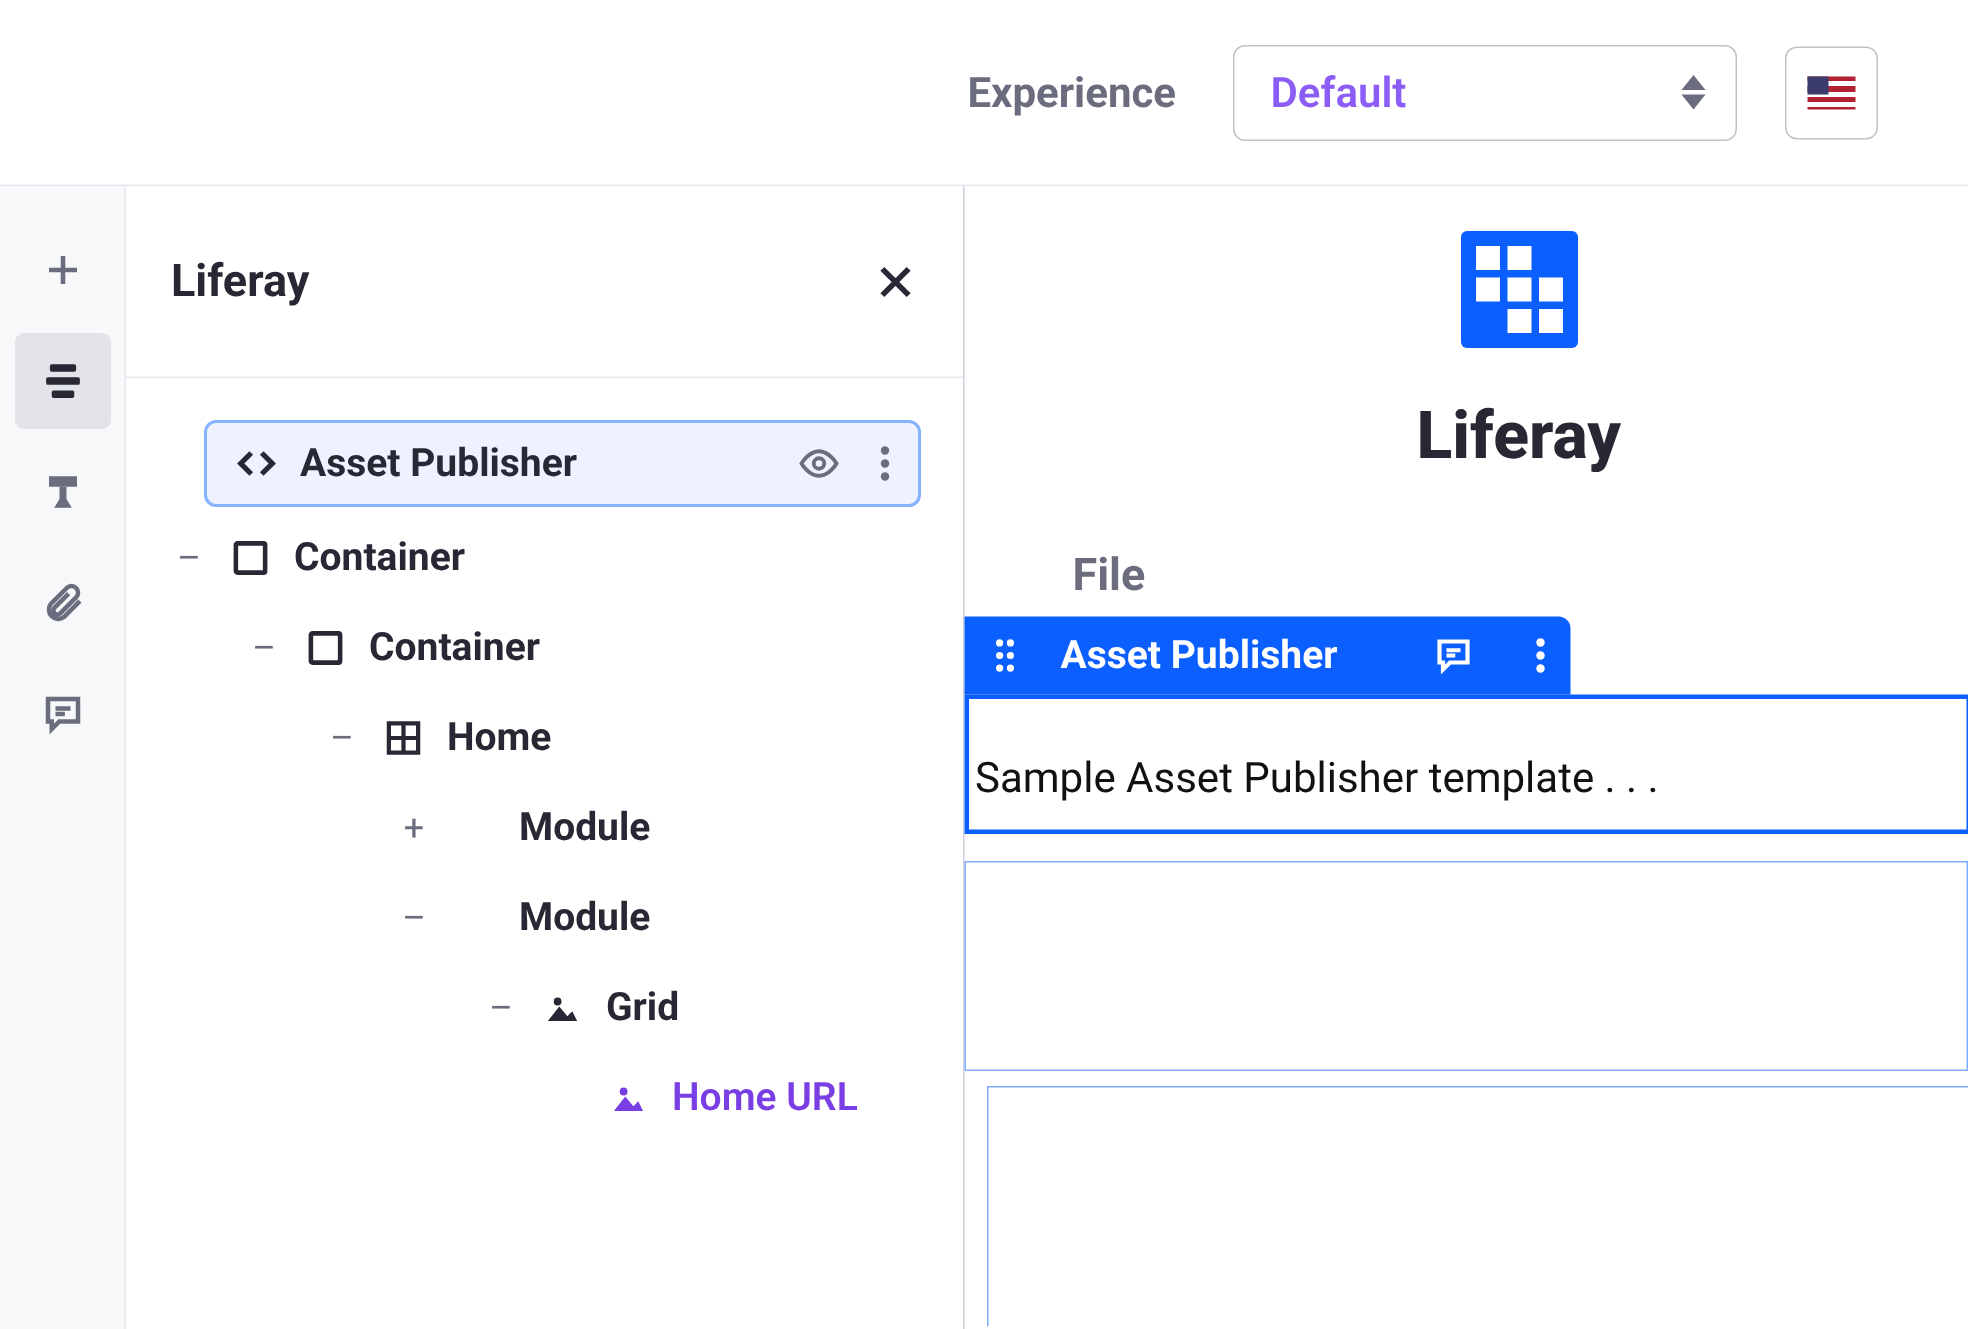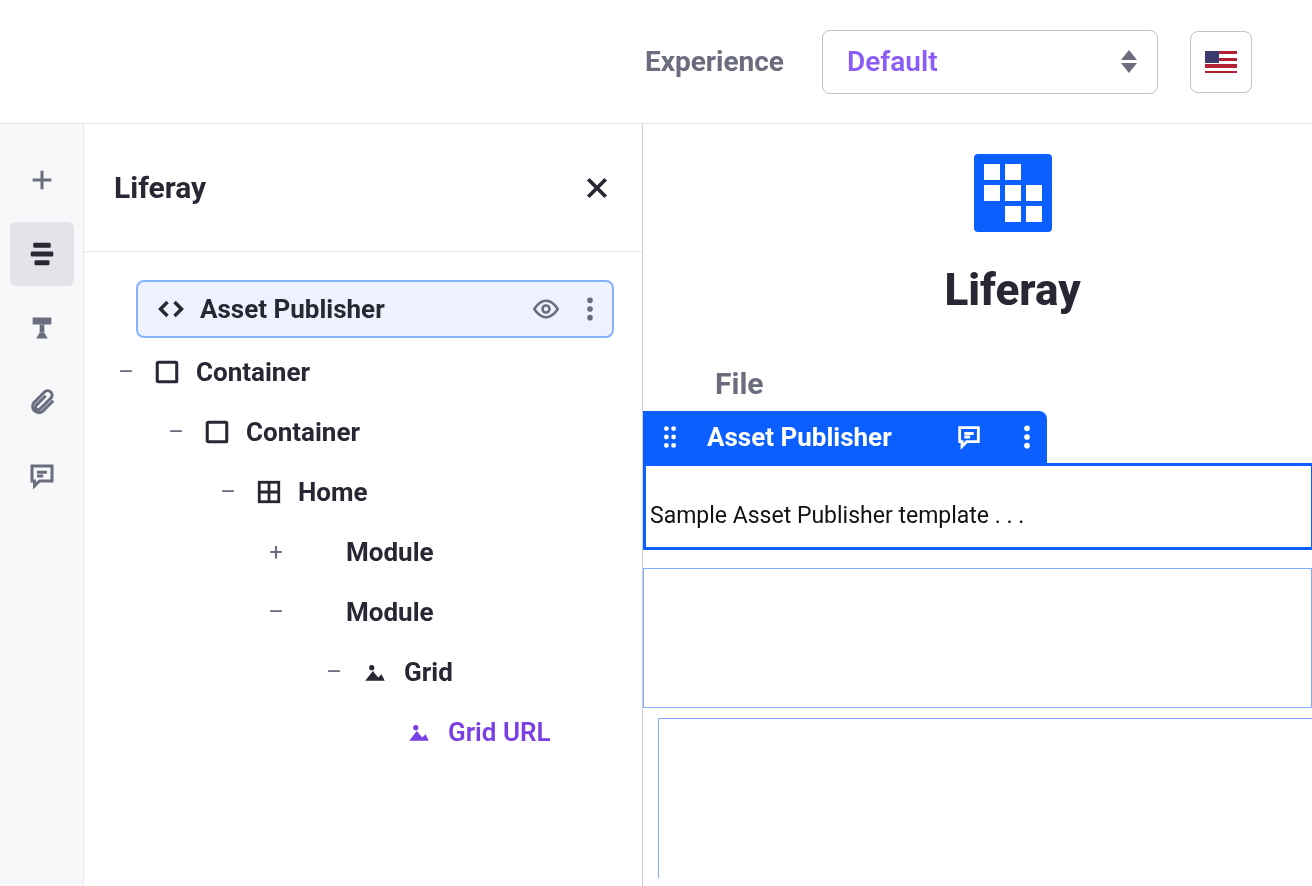--- a/index.html
+++ b/index.html
@@ -201,21 +201,21 @@
 .widget-toolbar .tb-icon { cursor: pointer; padding-right: 16px; }
 
 .widget-body {
   margin-left: -70px;
   border: 3px solid #0b5fff;
   border-top: 3px solid #0b5fff;
   border-right: 1px solid #0b5fff;
   padding: 6px 4px 12px 4px;
   width: 669px;
 }
-.widget-body p { font-size: 23px; color: #111; margin: 6px 0; }
+.widget-body p { font-size: 28px; color: #111; margin: 6px 0; }
 .widget-body p:last-child { margin-top: 30px; }
 
 .placeholder1 {
   margin-left: -70px;
   margin-top: 18px;
   border: 1px solid #80acff;
   width: 669px; height: 140px;
 }
 .placeholder2 {
   margin-left: -55px;
@@ -369,21 +369,21 @@
         <span class="label">Grid</span>
       </div>
 
       <div class="tree-row indent-6 link">
         <span class="row-icon">
           <svg width="26" height="26" viewBox="0 0 24 24" fill="#7a3fe4">
               <circle cx="9" cy="8" r="2.4"></circle>
               <path d="M3 20l7-9 5 6 3-3 3 6z"></path>
             </svg>
         </span>
-        <span class="label">Grid URL</span>
+        <span class="label">Home URL</span>
       </div>
 
     </div>
   </div>
 
   <div class="canvas">
     <div class="brand">
       <div class="brand-logo">
         <span></span>
           <span></span>

